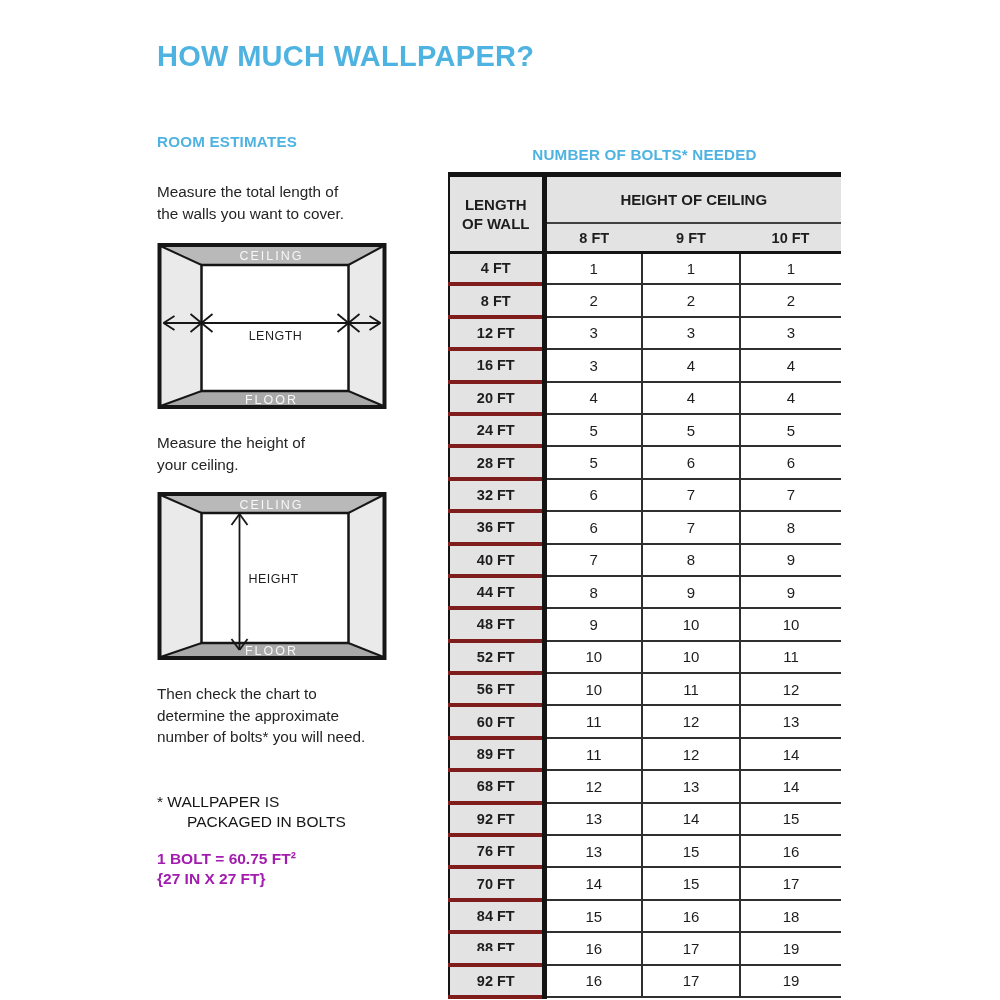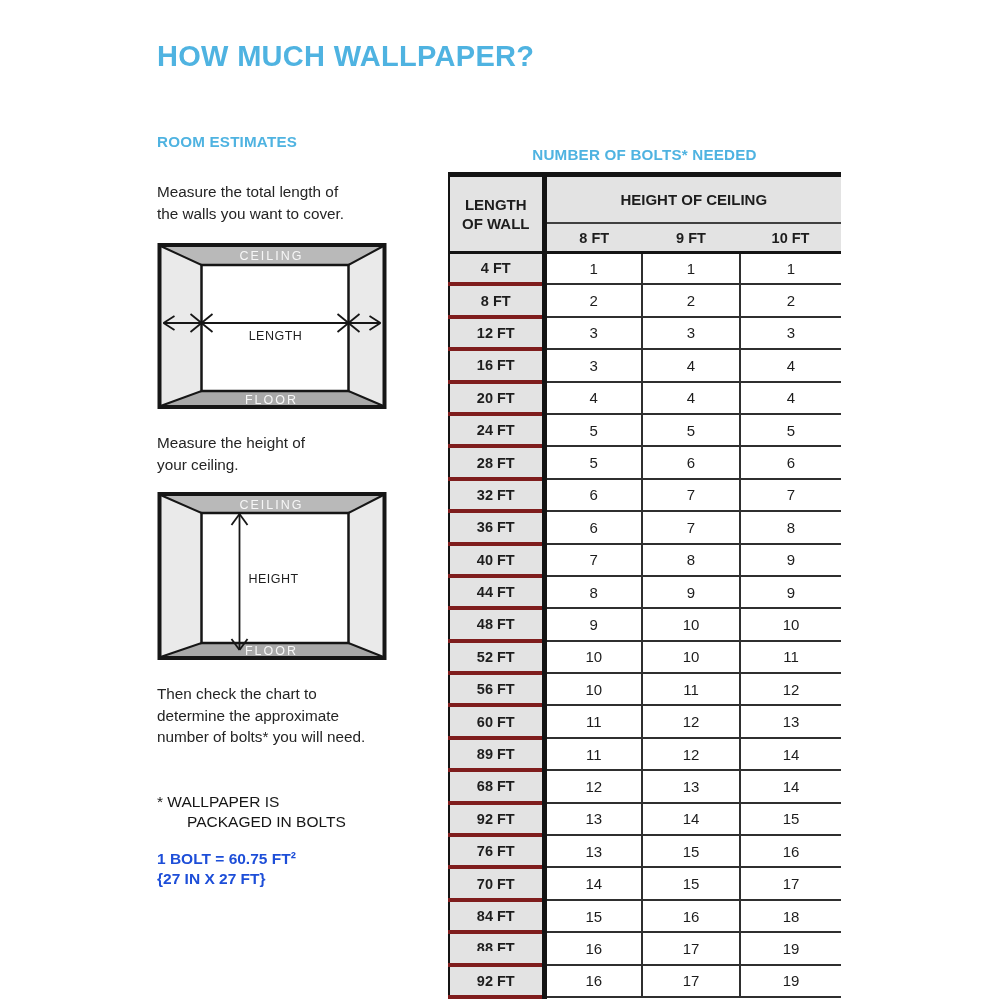--- a/index.html
+++ b/index.html
@@ -41,21 +41,21 @@
   .footnote {
     left: 157px; top: 792px;
     font-size: 15.5px; font-weight: normal; line-height: 19.5px;
     color: #161616;
   }
   .footnote .indent { margin-left: 30px; }
 
   .bolt-info {
     left: 157px; top: 849px;
     font-size: 15.5px; font-weight: bold; line-height: 20px;
-    color: #1d4ed8;
+    color: #a21caf;
   }
 
   
   #bolts-table-wrap { left: 448px; top: 172px; }
   table.bolts {
     border-collapse: collapse;
     table-layout: fixed;
     width: 392px;
     border-top: 5px solid #141414;
   }

